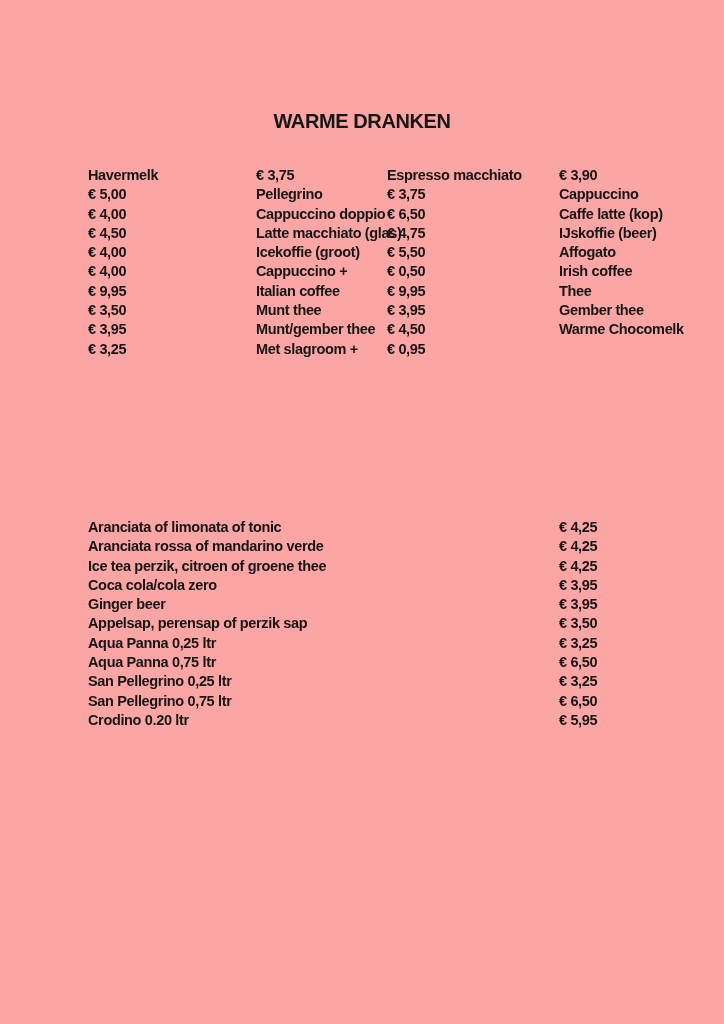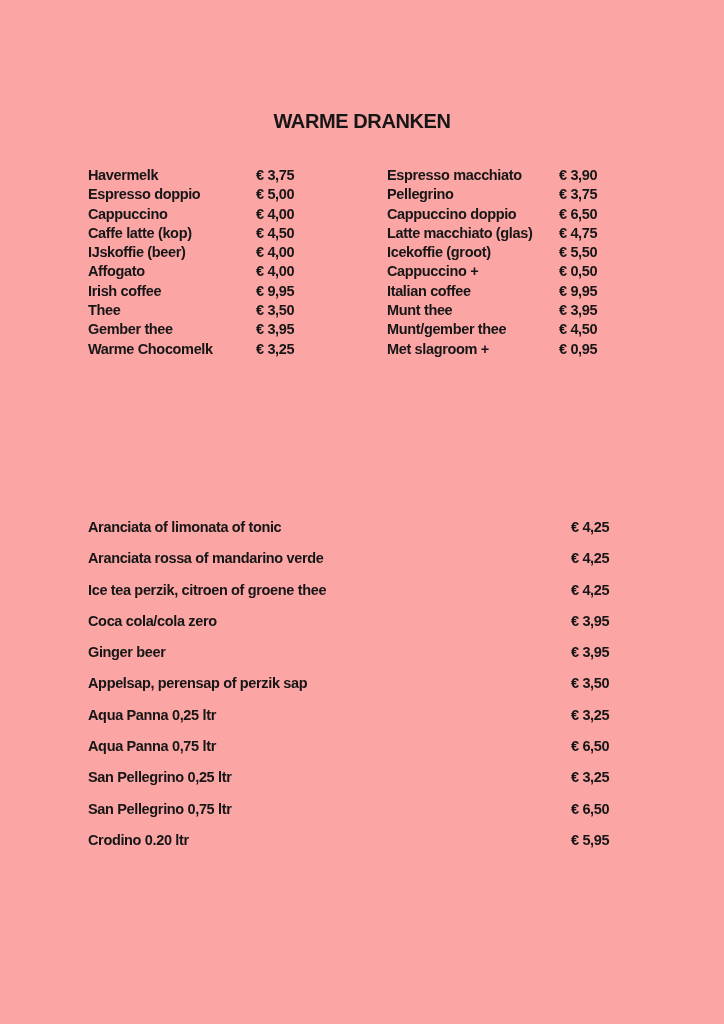--- a/index.html
+++ b/index.html
@@ -40,39 +40,37 @@
   }
   .warm-grid {
     top: 166px;
     left: 88px;
     grid-template-columns: 168px 131px 172px auto;
   }
   .cold-grid {
     top: 518px;
     left: 88px;
     grid-template-columns: 471px auto;
-    gap: 12px;
   }
   .item-name, .item-price {
     display: block;
   }
 </style>
 </head>
 <body>
 
 <div class="page">
 
   <h1 class="section-title title-warm">WARME DRANKEN</h1>
 
   <div class="menu-grid warm-grid" id="warm-grid">
       <span class="item-name">Havermelk</span>
       <span class="item-price">€ 3,75</span>
       <span class="item-name">Espresso macchiato</span>
       <span class="item-price">€ 3,90</span>
-      <span class="item-name">Espresso doppio</span>
       <span class="item-price">€ 5,00</span>
       <span class="item-name">Pellegrino</span>
       <span class="item-price">€ 3,75</span>
       <span class="item-name">Cappuccino</span>
       <span class="item-price">€ 4,00</span>
       <span class="item-name">Cappuccino doppio</span>
       <span class="item-price">€ 6,50</span>
       <span class="item-name">Caffe latte (kop)</span>
       <span class="item-price">€ 4,50</span>
       <span class="item-name">Latte macchiato (glas)</span>

